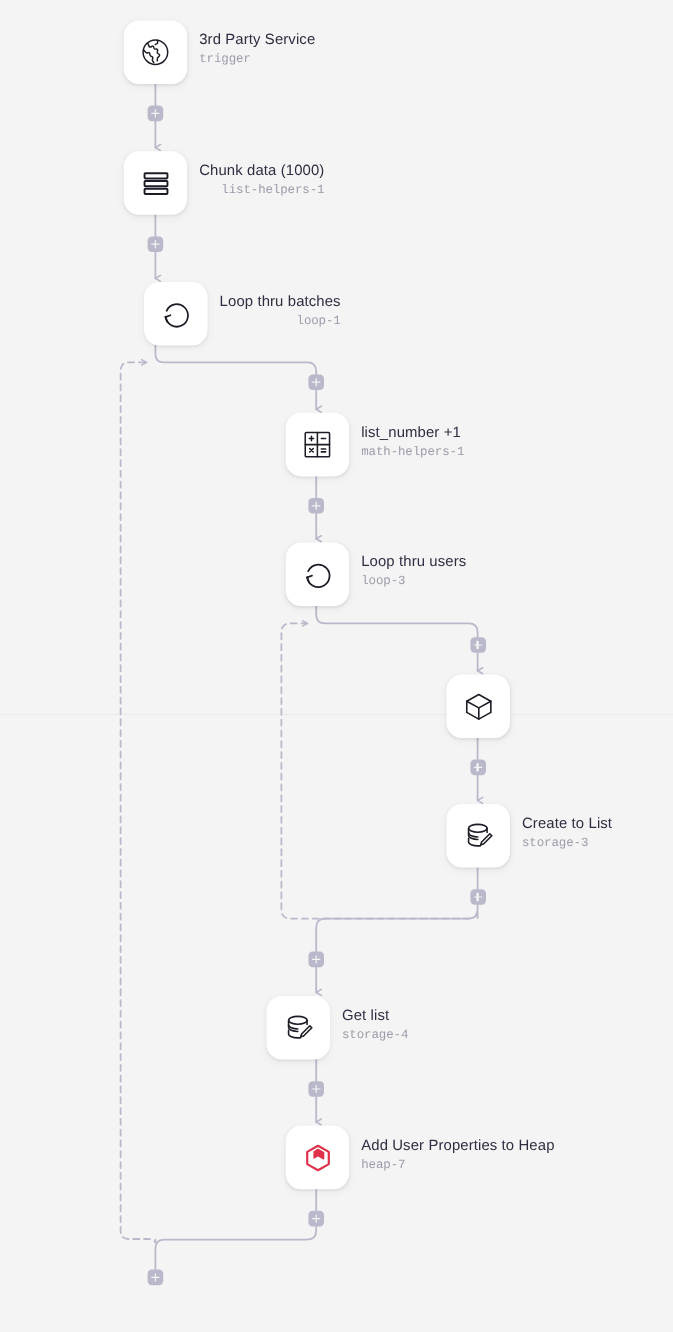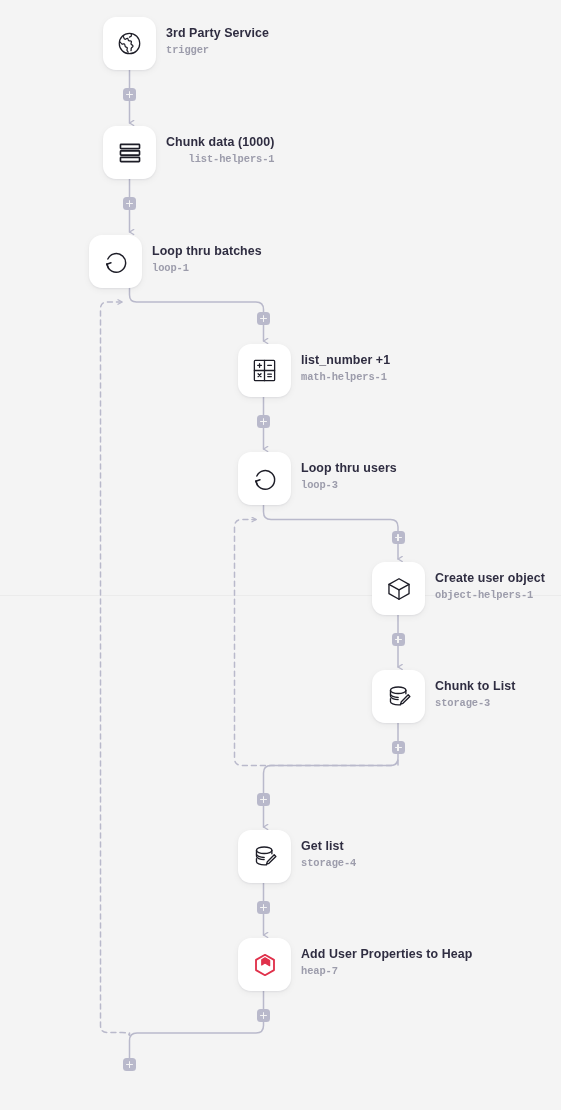--- a/index.html
+++ b/index.html
@@ -36,21 +36,20 @@
     border-radius: 13px;
     box-shadow: 0 1px 2px rgba(16,20,40,0.06), 0 2px 7px rgba(16,20,40,0.05);
     display: flex;
     align-items: center;
     justify-content: center;
     flex: 0 0 auto;
   }
   .node-labels {
     padding-top: 9px;
     white-space: nowrap;
-    font-weight: bold;
   }
   .node-title {
     font-family: "Liberation Sans", sans-serif;
     font-size: 12.4px;
     line-height: 15px;
     color: #2f2d41;
     letter-spacing: 0.1px;
   }
   .node-sub {
     font-family: "Liberation Mono", monospace;
@@ -182,21 +181,21 @@
           <rect x="3.2" y="16.0" width="17.6" height="4.0" rx="0.6"></rect>
         </svg>
       </span>
     </div>
     <div class="node-labels">
       <div class="node-title">Chunk data (1000)</div>
       <div class="node-sub">list-helpers-1</div>
     </div>
   </div>
 
-  <div class="node" style="left:89px; top:235px;">
+  <div class="node" style="left:120px; top:235px;text-align:right;">
     <div class="node-box">
       <span>
         <svg class="icon" width="28" height="28" viewBox="0 0 24 24" fill="none" stroke="#1d1d27" stroke-width="1.25" stroke-linecap="round" stroke-linejoin="round">
           <path d="M5.0 9.4 A8 8 0 1 1 4.3 13.6"></path>
           <path d="M4.2 13.9 L7.7 12.6"></path>
           <path d="M4.2 13.9 L5.6 17.3"></path>
         </svg>
       </span>
     </div>
     <div class="node-labels">
@@ -244,46 +243,42 @@
   <div class="node" style="left:372px; top:562px;">
     <div class="node-box">
       <span>
         <svg class="icon" width="28" height="28" viewBox="0 0 24 24" fill="none" stroke="#1d1d27" stroke-width="1.15" stroke-linecap="round" stroke-linejoin="round">
           <path d="M12 3.2 L20.6 8.0 L20.6 16.0 L12 20.8 L3.4 16.0 L3.4 8.0 Z"></path>
           <path d="M3.4 8.0 L12 12.8 L20.6 8.0"></path>
           <path d="M12 12.8 L12 20.8"></path>
         </svg>
       </span>
     </div>
-    <div class="node-labels">
-      <div class="node-title">Create user object</div>
-      <div class="node-sub">object-helpers-1</div>
-    </div>
   </div>
 
   <div class="node" style="left:372px; top:670px;">
     <div class="node-box">
       <span>
         <svg class="icon" width="28" height="28" viewBox="0 0 24 24" fill="none" stroke="#1d1d27" stroke-width="1.15" stroke-linecap="round" stroke-linejoin="round">
           <ellipse cx="11.3" cy="6.2" rx="6.6" ry="2.8"></ellipse>
           <path d="M4.7 6.2 L4.7 11.4 C4.7 12.9 7.7 14.2 11.3 14.2"></path>
           <path d="M17.9 6.2 L17.9 9.2"></path>
           <path d="M4.7 9.6 C4.7 11.1 7.7 12.4 11.3 12.4"></path>
           <path d="M4.7 13.4 L4.7 16.0 C4.7 17.5 7.7 18.8 11.3 18.8 C12.0 18.8 12.7 18.75 13.3 18.65"></path>
           <path d="M19.9 10.1 L21.3 11.5 L15.4 17.4 L13.4 18.0 L14.0 16.0 Z"></path>
         </svg>
       </span>
     </div>
     <div class="node-labels">
-      <div class="node-title">Chunk to List</div>
+      <div class="node-title">Create to List</div>
       <div class="node-sub">storage-3</div>
     </div>
   </div>
 
-  <div class="node" style="left:238px; top:830px;">
+  <div class="node" style="left:222px; top:830px;">
     <div class="node-box">
       <span>
         <svg class="icon" width="28" height="28" viewBox="0 0 24 24" fill="none" stroke="#1d1d27" stroke-width="1.15" stroke-linecap="round" stroke-linejoin="round">
           <ellipse cx="11.3" cy="6.2" rx="6.6" ry="2.8"></ellipse>
           <path d="M4.7 6.2 L4.7 11.4 C4.7 12.9 7.7 14.2 11.3 14.2"></path>
           <path d="M17.9 6.2 L17.9 9.2"></path>
           <path d="M4.7 9.6 C4.7 11.1 7.7 12.4 11.3 12.4"></path>
           <path d="M4.7 13.4 L4.7 16.0 C4.7 17.5 7.7 18.8 11.3 18.8 C12.0 18.8 12.7 18.75 13.3 18.65"></path>
           <path d="M19.9 10.1 L21.3 11.5 L15.4 17.4 L13.4 18.0 L14.0 16.0 Z"></path>
         </svg>

